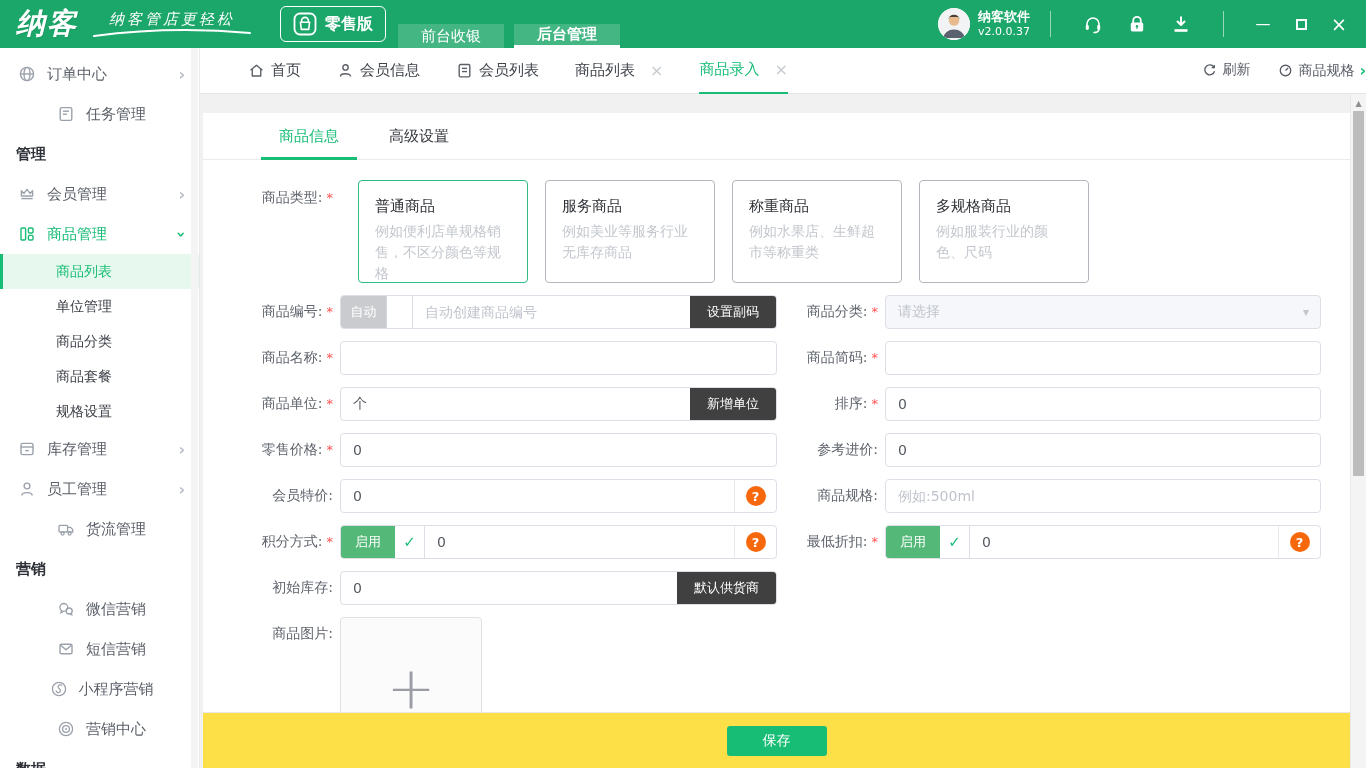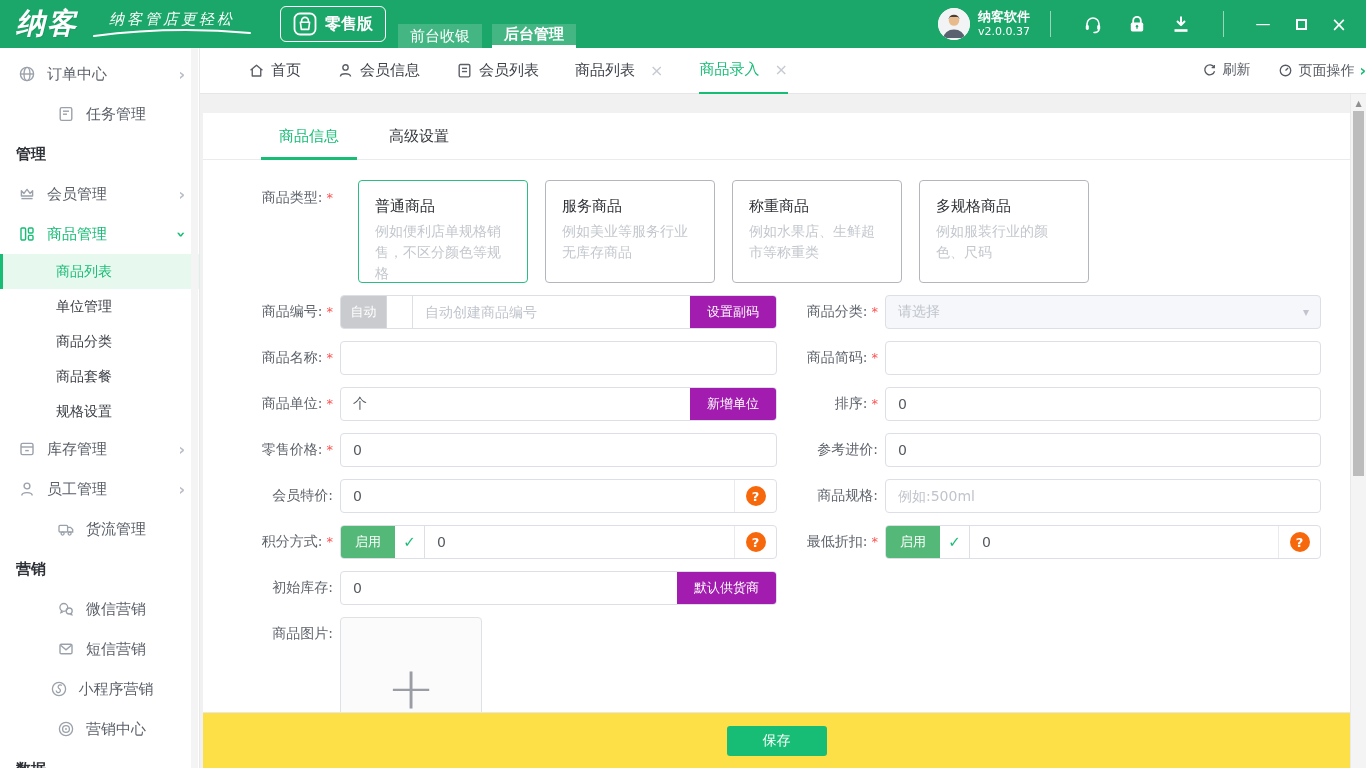--- a/index.html
+++ b/index.html
@@ -6,21 +6,21 @@
   html,body { width:1366px; height:768px; overflow:hidden; }
   body { font-family:"DejaVu Sans","Liberation Sans",sans-serif; background:#f0f1f0; position:relative; font-size:14px; color:#333; }
 
   
   .titlebar { position:absolute; top:0; left:0; right:0; height:48px; background:#1ca76a; display:flex; align-items:center; padding-left:16px; z-index:20; }
   .logo { color:#fff; font-size:29px; font-weight:bold; font-style:italic; letter-spacing:2px; text-shadow:1px 1px 0 rgba(0,0,0,.08); }
   .slogan-wrap { margin-left:14px; display:flex; flex-direction:column; align-items:center; }
   .slogan { color:#fff; font-size:15px; font-style:italic; letter-spacing:3px; white-space:nowrap; }
   .badge { margin-left:28px; display:flex; align-items:center; gap:8px; border:1px solid #fff; border-radius:6px; height:36px; padding:0 12px; color:#fff; font-size:16px; font-weight:bold; cursor:pointer; }
   .tnav { display:flex; align-self:flex-end; margin-left:12px; gap:10px; }
-  .tnav-item { height:24px; padding:0 12px; display:flex; align-items:center; background:rgba(255,255,255,.18); color:#fff; font-size:15px; cursor:pointer; }
+  .tnav-item { height:24px; padding:0 23px; display:flex; align-items:center; background:rgba(255,255,255,.18); color:#fff; font-size:15px; cursor:pointer; }
   .tnav-item.act { border-bottom:3px solid #fff; font-weight:bold; }
   .tspacer { flex:1; }
   .avatar { width:32px; height:32px; border-radius:50%; background:#fdfdfd; overflow:hidden; flex-shrink:0; }
   .uinfo { margin-left:8px; color:#fff; line-height:1.25; }
   .uname { font-size:13px; font-weight:bold; }
   .uver { font-size:11px; }
   .tdivider { width:1px; height:26px; background:rgba(255,255,255,.55); margin:0 20px; }
   .ticon { width:22px; height:22px; margin:0 11px; cursor:pointer; flex-shrink:0; }
   .winctl { display:flex; align-items:center; gap:0; margin-right:8px; }
   .winbtn { width:38px; height:48px; display:flex; align-items:center; justify-content:center; color:#fff; font-size:15px; cursor:pointer; }
@@ -67,21 +67,21 @@
   .fld { display:flex; align-items:center; }
   .fld.L { width:574px; flex-shrink:0; }
   .lbl { width:130px; display:flex; justify-content:flex-end; align-items:center; font-size:14px; color:#5f646c; flex-shrink:0; white-space:nowrap; }
   .fld.R .lbl { width:101px; }
   .req { color:#ff5252; margin-left:4px; font-size:13px; position:relative; top:-1px; }
   .ctlwrap { margin-left:7px; width:437px; }
   .fld.R .ctlwrap { width:436px; }
   .ctl { height:34px; border:1px solid #dcdfe6; border-radius:4px; background:#fff; display:flex; align-items:center; overflow:hidden; }
   .ctl input { border:none; outline:none; flex:1; height:100%; padding:0 12px; font-size:14px; color:#555a61; background:transparent; min-width:0; font-family:inherit; }
   .ctl input::placeholder { color:#c0c4cc; }
-  .gbtn { height:100%; background:#a21caf; color:#fff; font-size:13px; border:none; padding:0 17px; cursor:pointer; flex-shrink:0; font-family:inherit; }
+  .gbtn { height:100%; background:#404040; color:#fff; font-size:13px; border:none; padding:0 17px; cursor:pointer; flex-shrink:0; font-family:inherit; }
   .auto-toggle { height:100%; width:72px; background:#c9cbce; display:flex; flex-shrink:0; border-right:1px solid #dcdfe6; cursor:pointer; }
   .auto-toggle .txt { flex:1; color:#fff; display:flex; align-items:center; justify-content:center; font-size:13px; }
   .auto-toggle .knob { width:26px; background:#fff; border-left:1px solid #d4d7db; }
   .select { background:#f5f7fa; cursor:pointer; }
   .select .val { flex:1; padding:0 12px; font-size:14px; color:#c0c4cc; }
   .select .caret { padding-right:11px; color:#c0c4cc; font-size:12px; }
   .help-append { width:42px; height:100%; display:flex; align-items:center; justify-content:center; border-left:1px solid #e8eaee; flex-shrink:0; }
   .help-icon { width:20px; height:20px; border-radius:50%; background:#f7680d; color:#fff; font-weight:bold; font-size:13px; display:flex; align-items:center; justify-content:center; cursor:pointer; }
   .enable-btn { height:100%; padding:0 14px; background:#54b878; color:#fff; font-size:13px; display:flex; align-items:center; flex-shrink:0; cursor:pointer; }
   .check-box { width:30px; height:100%; display:flex; align-items:center; justify-content:center; color:#17bd75; border-right:1px solid #dcdfe6; font-size:15px; font-weight:bold; flex-shrink:0; cursor:pointer; }
@@ -316,21 +316,21 @@
           <path d="M12.9,4.6 A5.3,5.3 0 1 0 13.4,8.8"></path>
           <polyline points="13.1,2.2 13.1,5 10.3,5"></polyline>
         </svg>
       <span>刷新</span>
     </div>
     <div class="tb-act">
       <svg width="15" height="15" viewBox="0 0 16 16" fill="none" stroke="#565b63" stroke-width="1.4">
           <circle cx="8" cy="8" r="5.6"></circle>
           <path d="M8,8 L10.8,5.4"></path>
         </svg>
-      <span>页面操作</span>
+      <span>商品规格</span>
       <span class="chevg">›</span>
     </div>
   </div>
 </div>
 
 <div class="content">
   <div class="panel">
 
     <div class="ftabs">
       <div class="ftab act">商品信息</div>

